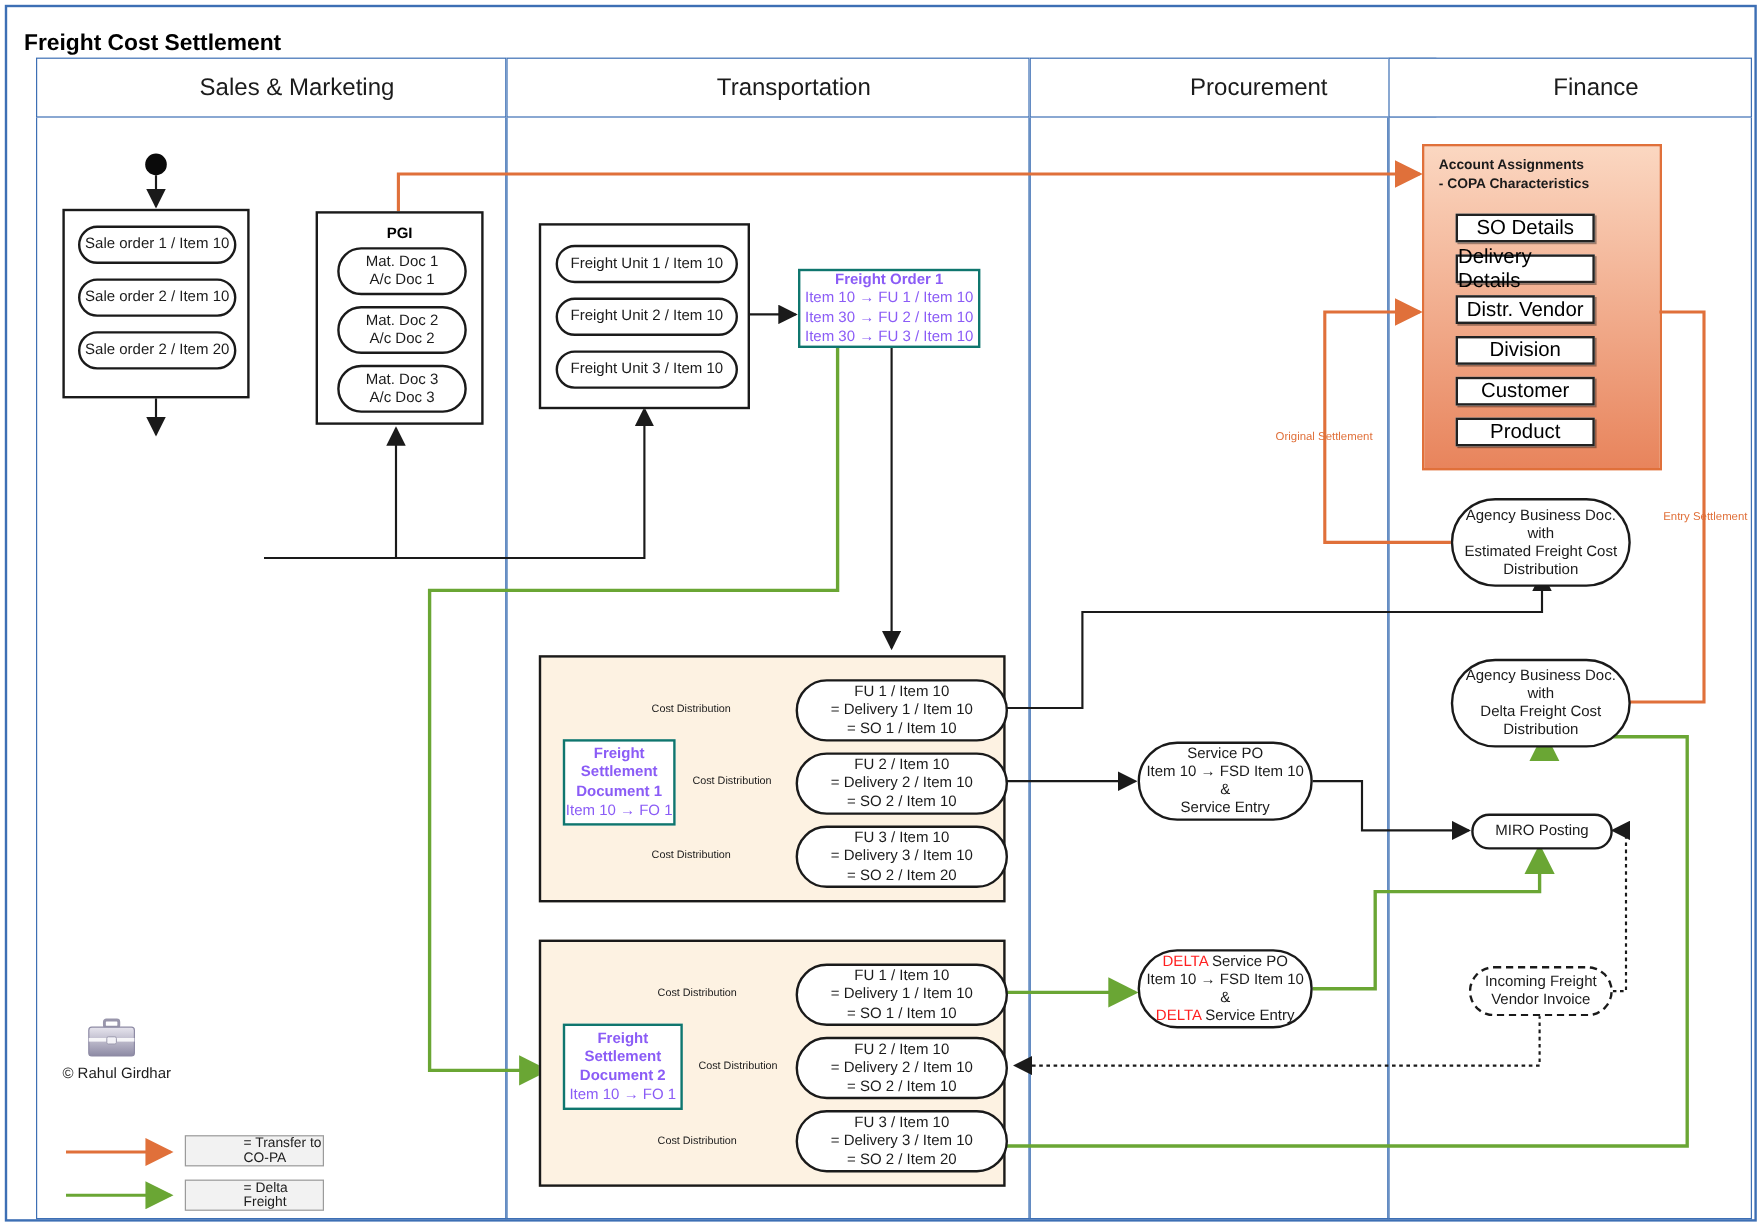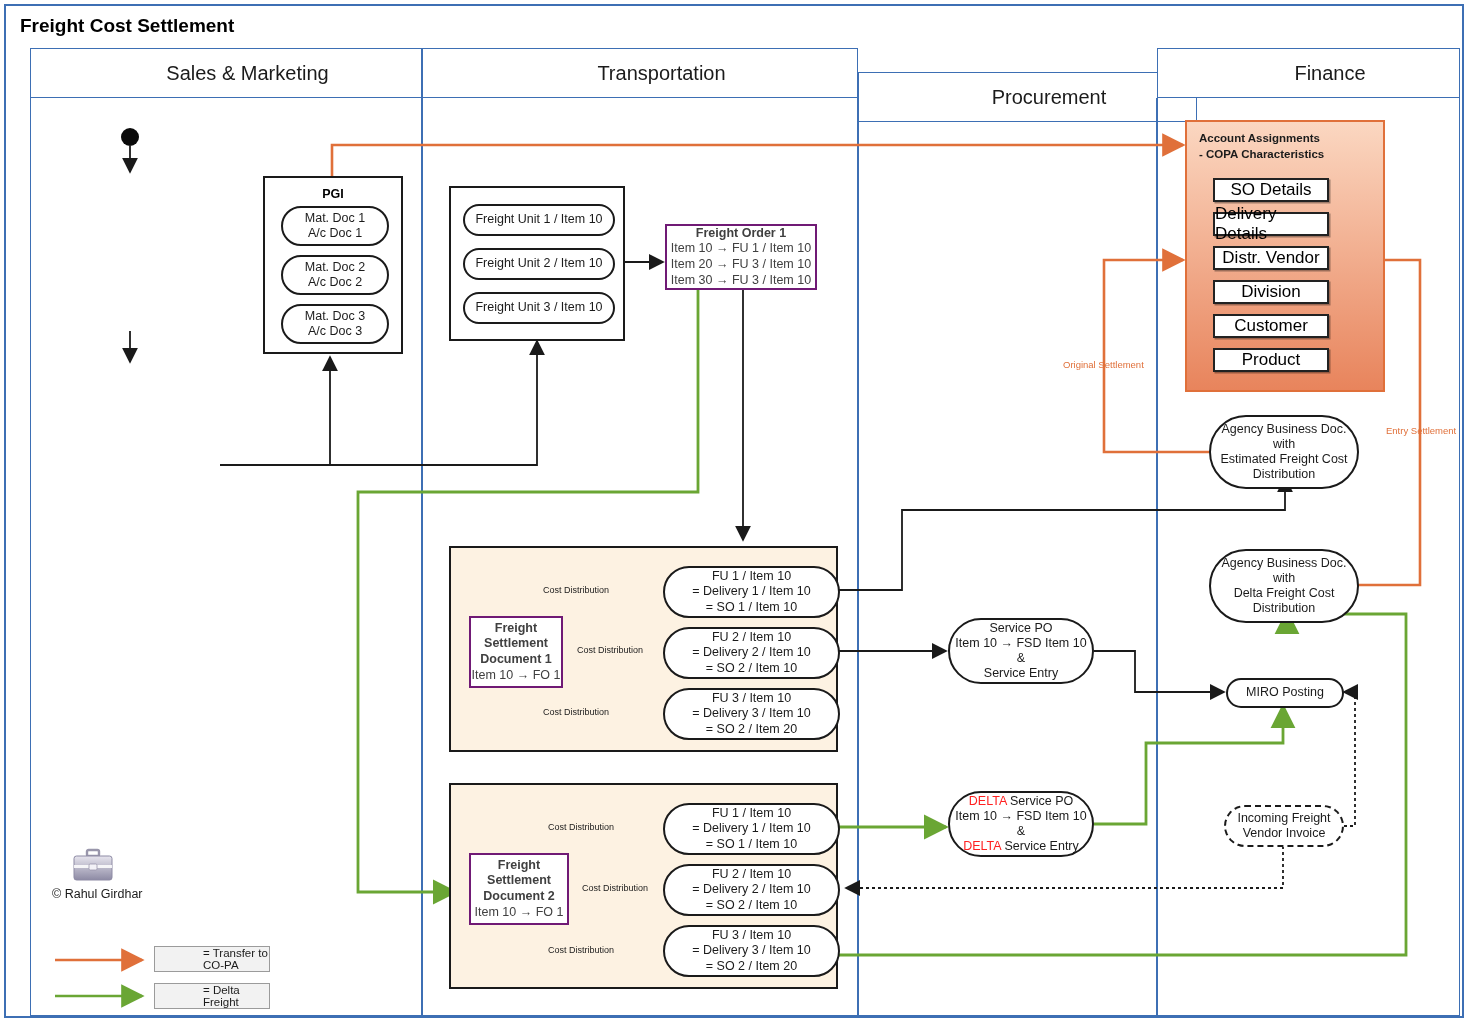--- a/index.html
+++ b/index.html
@@ -2,41 +2,41 @@
 <html><head>
 <meta charset="utf-8">
 <style>
   html,body{margin:0;padding:0;background:#fff;}
   body{font-family:"Liberation Sans",sans-serif;}
   #root{position:relative;width:1470px;height:1024px;overflow:hidden;background:#fff;}
 
   
   .outer-frame{position:absolute;left:4px;top:4px;width:1460px;height:1014px;
     border:2px solid #3d6fb4;box-sizing:border-box;}
-  .title-bar{position:absolute;left:6px;top:6px;width:1456px;height:40px;
+  .title-bar{position:absolute;left:6px;top:17px;width:1456px;height:40px;
     display:flex;align-items:center;padding-left:14px;box-sizing:border-box;
     font-size:19px;font-weight:bold;color:#000;}
   .lane-head{position:absolute;top:48px;height:50px;border:1px solid #3d6fb4;
     box-sizing:border-box;display:flex;align-items:center;justify-content:center;
     font-size:20px;color:#1b1b1b;background:#fff;padding-left:43px;}
   .lane-body{position:absolute;top:98px;height:918px;border-left:1px solid #3d6fb4;
     border-right:1px solid #3d6fb4;border-bottom:1px solid #3d6fb4;box-sizing:border-box;}
 
   
   .grp{position:absolute;border:2px solid #1a1a1a;box-sizing:border-box;background:#fff;}
   .grp.tan{background:#fdf2e2;}
   .grp-title{position:absolute;left:0;right:0;text-align:center;font-size:12.5px;
     font-weight:bold;color:#000;}
   .pill{position:absolute;border:2px solid #1a1a1a;border-radius:999px;background:#fff;
     box-sizing:border-box;display:flex;align-items:center;justify-content:center;
     text-align:center;font-size:12.5px;color:#1b1b1b;line-height:1.22;}
   .pill.dashed{border-style:dashed;border-width:2px;}
-  .rect{position:absolute;border:2px solid #701a75;background:#fff;box-sizing:border-box;
+  .rect{position:absolute;border:2px solid #0f766e;background:#fff;box-sizing:border-box;
     display:flex;flex-direction:column;align-items:center;justify-content:center;
-    text-align:center;font-size:12.5px;color:#404040;line-height:1.25;}
+    text-align:center;font-size:12.5px;color:#8b5cf6;line-height:1.25;}
   .rect .b{font-weight:bold;}
 
   
   .aa-panel{position:absolute;border:2px solid #e0703a;box-sizing:border-box;
     background:linear-gradient(to bottom,#fbd7c1,#e8845c);}
   .aa-title{position:absolute;left:12px;top:9px;font-size:11.5px;font-weight:bold;
     color:#1b1b1b;line-height:1.35;white-space:pre-line;}
   .aa-item{position:absolute;border:2px solid #222;background:#fff;box-sizing:border-box;
     display:flex;align-items:center;justify-content:center;font-size:17px;color:#000000;
     box-shadow:1.5px 1.5px 0 rgba(0,0,0,.35);}
@@ -59,21 +59,21 @@
 
   <div class="outer-frame"></div>
   <div class="title-bar">Freight Cost Settlement</div>
 
   <div class="lane-head" style="left:30px;width:392px;">
       <span>Sales &amp; Marketing</span>
     </div>
   <div class="lane-head" style="left:422px;width:436px;">
       <span>Transportation</span>
     </div>
-  <div class="lane-head" style="left:858px;width:339px;margin-top:24px;">
+  <div class="lane-head" style="left:858px;width:339px;">
       <span>Procurement</span>
     </div>
   <div class="lane-head" style="left:1157px;width:303px;">
       <span>Finance</span>
     </div>
 
   <div class="lane-body" style="left:30px;width:392px;"></div>
   <div class="lane-body" style="left:422px;width:436px;"></div>
   <div class="lane-body" style="left:858px;width:299px;"></div>
   <div class="lane-body" style="left:1157px;width:303px;"></div>
@@ -136,20 +136,25 @@
     <path d="M512,686 L512,713 L661,713" stroke="#1a1a1a" stroke-width="1.6" fill="none" stroke-dasharray="3,3" marker-end="url(#ah-dot)"></path>
 
     <path d="M518,853 L518,828 L661,828" stroke="#1a1a1a" stroke-width="1.6" fill="none" stroke-dasharray="3,3" marker-end="url(#ah-dot)"></path>
     <path d="M568,889 L661,889" stroke="#1a1a1a" stroke-width="1.6" fill="none" stroke-dasharray="3,3" marker-end="url(#ah-dot)"></path>
     <path d="M518,924 L518,951 L661,951" stroke="#1a1a1a" stroke-width="1.6" fill="none" stroke-dasharray="3,3" marker-end="url(#ah-dot)"></path>
 
     <path d="M55,960 L142,960" stroke="#e0703a" stroke-width="2.6" fill="none" marker-end="url(#ah-orange)"></path>
     <path d="M55,996 L142,996" stroke="#6aa634" stroke-width="2.6" fill="none" marker-end="url(#ah-green)"></path>
   </svg>
 
+  <div class="grp" style="left:52px;top:174px;width:156px;height:158px;">
+    <div class="pill" style="left:11px;top:12px;width:132px;height:32px;">Sale order 1 / Item 10</div>
+    <div class="pill" style="left:11px;top:56px;width:132px;height:32px;">Sale order 2 / Item 10</div>
+    <div class="pill" style="left:11px;top:100px;width:132px;height:32px;">Sale order 2 / Item 20</div>
+  </div>
 
 
   <div class="grp" style="left:263px;top:176px;width:140px;height:178px;">
     <div class="grp-title" style="top:9px;">PGI</div>
     <div class="pill" style="left:16px;top:28px;width:108px;height:40px;white-space:pre-line;">Mat. Doc 1
 A/c Doc 1</div>
     <div class="pill" style="left:16px;top:77px;width:108px;height:40px;white-space:pre-line;">Mat. Doc 2
 A/c Doc 2</div>
     <div class="pill" style="left:16px;top:126px;width:108px;height:40px;white-space:pre-line;">Mat. Doc 3
 A/c Doc 3</div>
@@ -157,21 +162,21 @@
 
   <div class="grp" style="left:449px;top:186px;width:176px;height:155px;">
     <div class="pill" style="left:12px;top:16px;width:152px;height:32px;">Freight Unit 1 / Item 10</div>
     <div class="pill" style="left:12px;top:60px;width:152px;height:32px;">Freight Unit 2 / Item 10</div>
     <div class="pill" style="left:12px;top:104px;width:152px;height:32px;">Freight Unit 3 / Item 10</div>
   </div>
 
   <div class="rect" style="left:665px;top:224px;width:152px;height:66px;">
     <div class="b">Freight Order 1</div>
     <div>Item 10 → FU 1 / Item 10</div>
-    <div>Item 20 → FU 3 / Item 10</div>
+    <div>Item 30 → FU 2 / Item 10</div>
     <div>Item 30 → FU 3 / Item 10</div>
   </div>
 
   <div class="grp tan" style="left:449px;top:546px;width:389px;height:206px;">
     <div class="rect" style="left:18px;top:68px;width:94px;height:72px;">
       <div class="b">Freight</div>
       <div class="b">Settlement</div>
       <div class="b">Document 1</div>
       <div>Item 10 → FO 1</div>
     </div>

